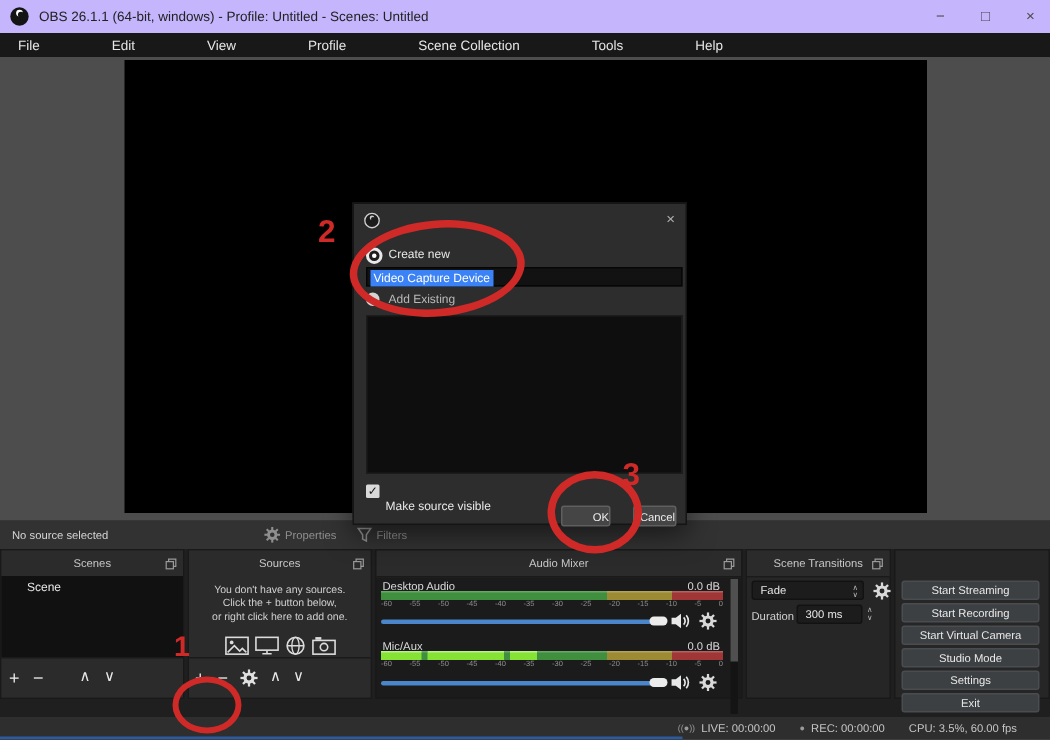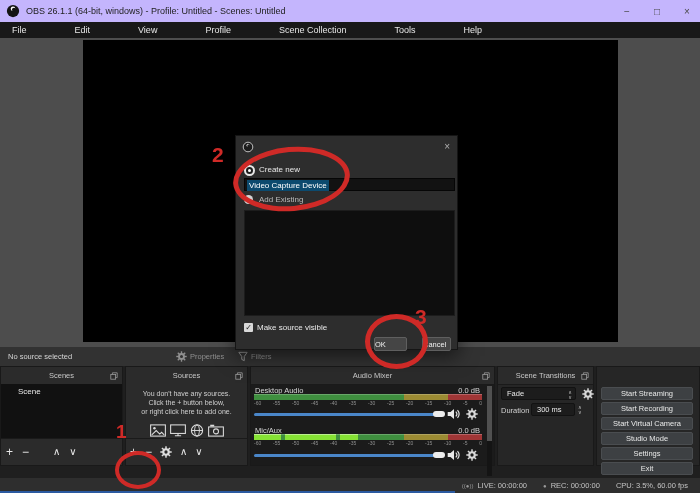--- a/index.html
+++ b/index.html
@@ -48,38 +48,38 @@
   .mixscroll{position:absolute;left:236px;top:19px;width:5px;height:90px;background:#141414;}
   .mixscroll .thumb{position:absolute;left:0;top:0;width:5px;height:55px;background:#505050;}
   
   .fieldbox{position:absolute;background:#1c1c1c;border:1px solid #121212;border-radius:2px;color:#e8e8e8;font-size:7.5px;box-sizing:border-box;}
   .fieldbox .fv{position:absolute;left:5px;top:0;line-height:11px;}
   .spin{position:absolute;display:flex;flex-direction:column;color:#b8b8b8;font-size:5px;line-height:4.5px;}
   .flabel{position:absolute;font-size:7.5px;color:#d0d0d0;}
   .cbtn{position:absolute;left:4px;width:92px;height:13px;background:#3d4043;border:1px solid #4a4d50;border-radius:2px;
         color:#e8e8e8;font-size:7.5px;text-align:center;line-height:12px;box-sizing:border-box;}
   
-  .bottombar{left:0;top:478px;width:700px;height:15px;background:#2e2e2e;display:flex;align-items:center;justify-content:flex-end;gap:16px;padding-right:12px;box-sizing:border-box;}
+  .bottombar{left:0;top:478px;width:700px;height:15px;background:#2e2e2e;display:flex;align-items:center;justify-content:flex-end;gap:16px;padding-right:22px;box-sizing:border-box;}
   .bottombar .itm{display:flex;align-items:center;gap:4px;font-size:7.5px;color:#c4c4c4;}
   .bottombar .gicon{font-size:6px;color:#9a9a9a;}
   .blueedge{left:0;top:491px;width:455px;height:2px;background:#2b5aa0;}
   
   .dialog{left:235px;top:135px;width:223px;height:215px;background:#2d2d2d;border:1px solid #151515;
           box-shadow:0 6px 18px rgba(0,0,0,.55);z-index:50;box-sizing:border-box;}
   .dtitle{position:absolute;left:24px;top:0;line-height:22px;font-size:8px;color:#e0e0e0;}
   .dclose{position:absolute;right:7px;top:0;line-height:22px;font-size:10px;color:#b0b0b0;}
   .radio-on{position:absolute;width:7px;height:7px;border-radius:50%;border:2px solid #e8e8e8;background:#1e1e1e;}
   .radio-on i{position:absolute;left:2px;top:2px;width:3px;height:3px;border-radius:50%;background:#fff;}
   .radio-off{position:absolute;width:9px;height:9px;border-radius:50%;background:#d4d4d4;}
   .dlabel{position:absolute;font-size:8px;color:#e8e8e8;}
   .dinput{position:absolute;left:8px;top:42px;width:211px;height:13px;background:#121212;border:1px solid #060606;box-sizing:border-box;}
-  .hl{position:absolute;left:2px;top:1px;font-size:8px;color:#fff;background:#0c4a6e;padding:1px 2px;}
+  .hl{position:absolute;left:2px;top:1px;font-size:8px;color:#fff;background:#3b82f6;padding:1px 2px;}
   .dlist{position:absolute;left:8px;top:74px;width:211px;height:106px;background:#0e0e0e;border:1px solid #1c1c1c;box-sizing:border-box;}
   .dcheck{position:absolute;left:8px;top:187px;width:9px;height:9px;background:#d9d9d9;border-radius:1px;color:#1a1a1a;font-size:8px;line-height:9px;text-align:center;}
-  .dbtn{position:absolute;top:201px;height:14px;background:#454545;border:1px solid #5f5f5f;border-radius:2px;color:#f0f0f0;font-size:7.5px;text-align:left;line-height:13px;box-sizing:border-box;}
+  .dbtn{position:absolute;top:201px;height:14px;background:#454545;border:1px solid #5f5f5f;border-radius:2px;color:#f0f0f0;font-size:7.5px;text-align:right;line-height:13px;box-sizing:border-box;}
   
   .ann{border:4px solid #cf2a27;border-radius:50%;z-index:60;background:transparent;}
   .ann5{border-width:5px;}
   .annum{z-index:60;color:#cf2a27;font-weight:bold;font-size:21px;}
   svg{display:block;}
 </style>
 </head>
 <body>
 
 <div class="screen">
@@ -387,21 +387,21 @@
     <div class="dinput">
       <span class="hl">Video Capture Device</span>
     </div>
 
     <span class="radio-off" style="left:8px;top:59px"></span>
     <span class="dlabel" style="left:23px;top:59px;color:#b9b9b9">Add Existing</span>
 
     <div class="dlist"></div>
 
     <span class="dcheck">✓</span>
-    <span class="dlabel" style="left:21px;top:187px">Make source visible</span>
+    <span class="dlabel" style="left:21px;top:197px">Make source visible</span>
 
     <div class="dbtn" style="left:138px;width:33px">OK</div>
     <div class="dbtn" style="left:186px;width:29px">Cancel</div>
   </div>
 
   <span class="abs annum" style="left:116px;top:421px;font-size:19px">1</span>
   <div class="abs ann" style="left:115px;top:451px;width:38px;height:30px"></div>
 
   <span class="abs annum" style="left:212px;top:143px">2</span>
   <div class="abs ann ann5" style="left:233px;top:147px;width:107px;height:54px;transform:rotate(-5deg)"></div>

